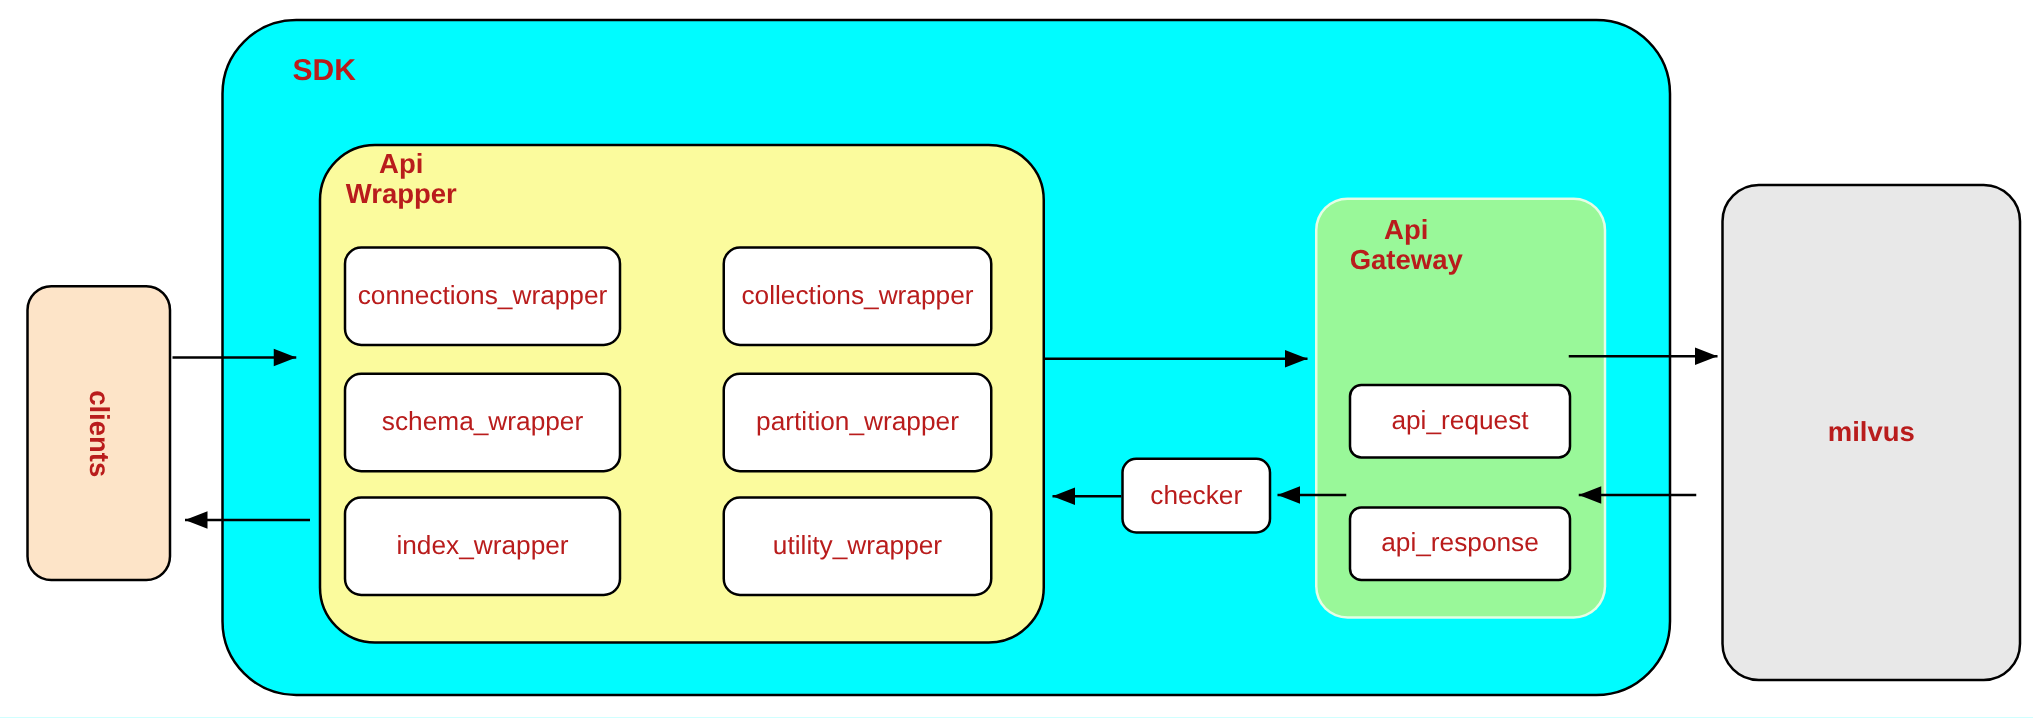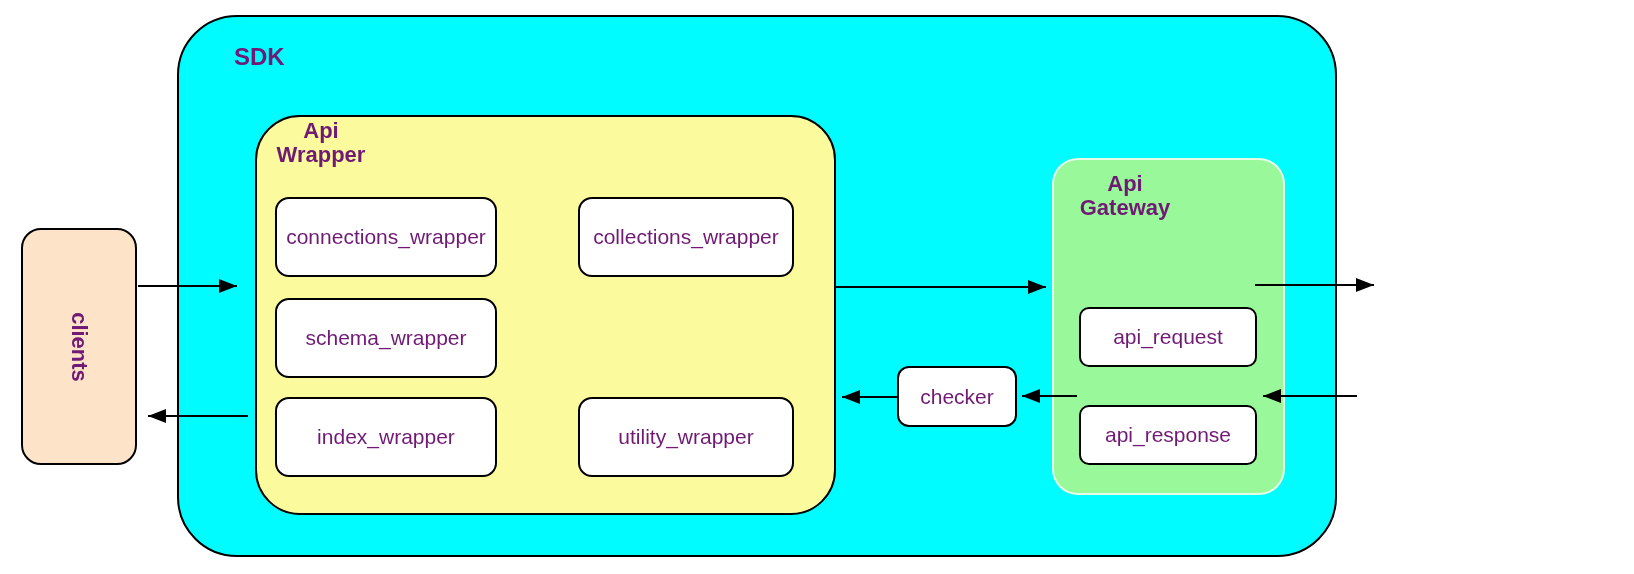--- a/index.html
+++ b/index.html
@@ -1,18 +1,18 @@
 <!DOCTYPE html>
 <html><head>
 <meta charset="utf-8">
 <style>
   html,body{margin:0;padding:0;background:#ffffff;}
   .canvas{
     position:relative;width:1634px;height:574px;background:#ffffff;overflow:hidden;
-    font-family:"Liberation Sans","DejaVu Sans",sans-serif;color:#701a75;
+    font-family:"Liberation Sans","DejaVu Sans",sans-serif;color:#b91c1c;
   }
   .abs{position:absolute;box-sizing:border-box;}
   .container-label{font-weight:bold;font-size:22px;line-height:24px;}
   .node-label{font-size:21px;}
   .centered{display:flex;align-items:center;justify-content:center;}
 
   
   .sdk{left:177px;top:15px;width:1160px;height:542px;border:2px solid #000;border-radius:60px;}
   .sdk-label{left:55px;top:28px;font-size:24px;}
   .wrapper{left:255px;top:115px;width:581px;height:400px;border:2px solid #000;border-radius:45px;}
@@ -52,20 +52,23 @@
     </div>
     <div class="abs white-node centered node-label mod-c1 row1">
       <span>connections_wrapper</span>
     </div>
     <div class="abs white-node centered node-label mod-c2 row1">
       <span>collections_wrapper</span>
     </div>
     <div class="abs white-node centered node-label mod-c1 row2">
       <span>schema_wrapper</span>
     </div>
+    <div class="abs white-node centered node-label mod-c2 row2">
+      <span>partition_wrapper</span>
+    </div>
     <div class="abs white-node centered node-label mod-c1 row3">
       <span>index_wrapper</span>
     </div>
     <div class="abs white-node centered node-label mod-c2 row3">
       <span>utility_wrapper</span>
     </div>
   </div>
 
   <div class="abs gateway" style="background-color: rgb(153, 248, 153);">
     <div class="abs container-label gateway-label">
@@ -81,20 +84,23 @@
   </div>
 
   <div class="abs white-node centered node-label checker">
     <span>checker</span>
   </div>
 
   <div class="abs centered clients" style="background-color: rgb(253, 228, 200);">
     <span class="vtext">clients</span>
   </div>
 
+  <div class="abs centered milvus" style="background-color: rgb(232, 232, 232);">
+    <span>milvus</span>
+  </div>
 
   <svg class="edges" viewBox="0 0 1634 574">
     <defs>
       <marker id="ah" markerUnits="userSpaceOnUse" markerWidth="20" markerHeight="16" viewBox="0 0 20 16" refX="19" refY="8" orient="auto">
         <path d="M1,1 L19,8 L1,15 Z" fill="#000"></path>
       </marker>
     </defs>
     <line x1="138" y1="286" x2="237" y2="286" stroke="#000" stroke-width="2" marker-end="url(#ah)"></line>
     <line x1="836" y1="287" x2="1046" y2="287" stroke="#000" stroke-width="2" marker-end="url(#ah)"></line>
     <line x1="1255" y1="285" x2="1374" y2="285" stroke="#000" stroke-width="2" marker-end="url(#ah)"></line>

